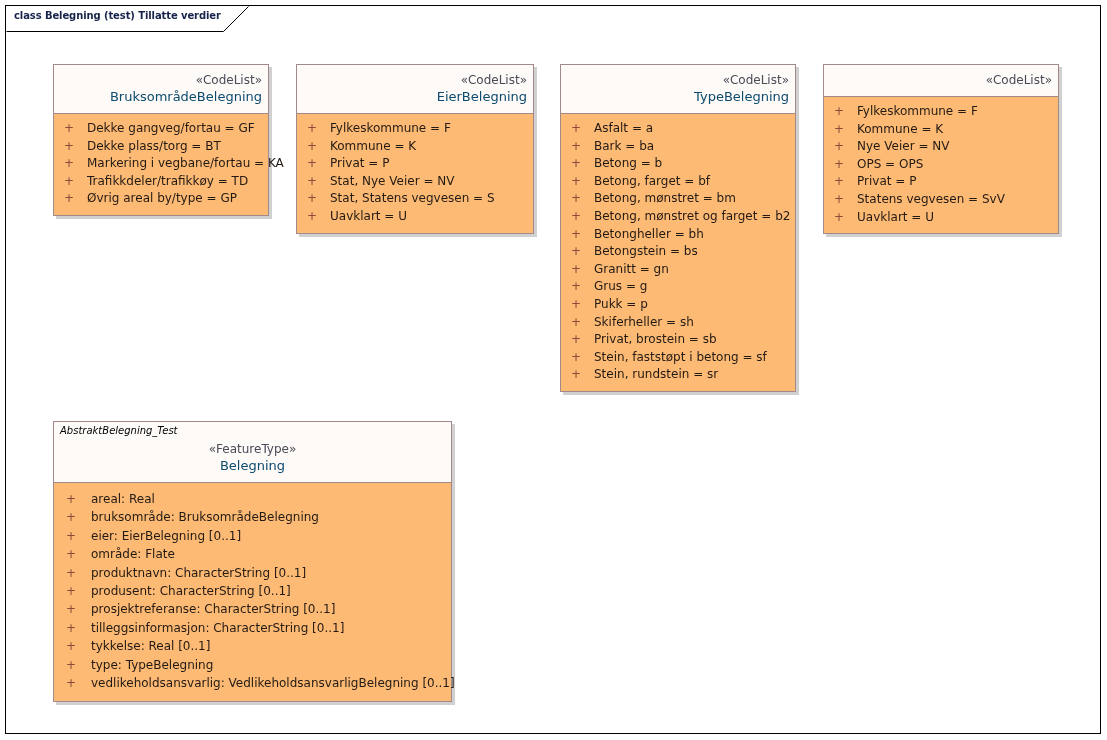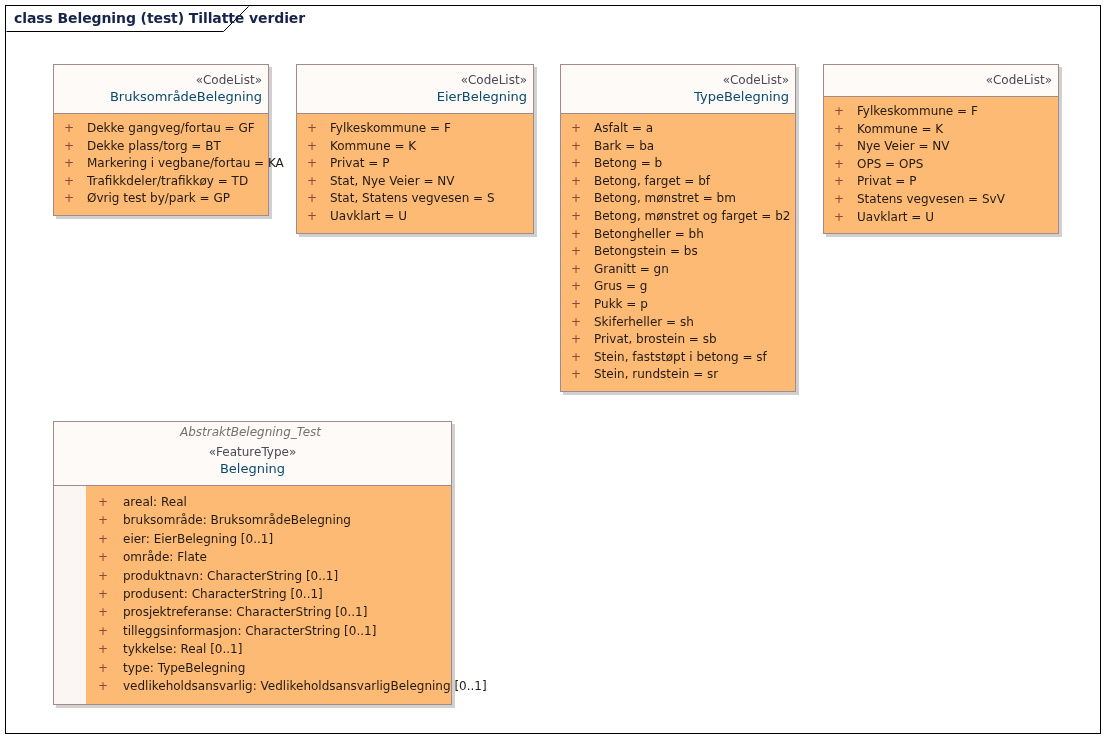--- a/index.html
+++ b/index.html
@@ -48,21 +48,21 @@
     left: 0;
     top: 0;
     width: 243px;
     height: 26px;
     pointer-events: none;
   }
   #frame-title-text {
     position: absolute;
     left: 8px;
     top: 4px;
-    font-size: 14px;
+    font-size: 10px;
     font-weight: bold;
     color: #16234a;
     white-space: nowrap;
     letter-spacing: -0.1px;
   }
 
   
   .uml-class {
     position: absolute;
     box-sizing: border-box;
@@ -72,24 +72,24 @@
   }
   .uml-header {
     background: #fdfaf7;
     border-bottom: 1px solid #a38a8a;
     text-align: right;
     padding: 7px 6px 8px 6px;
     box-sizing: border-box;
   }
   .uml-pkg {
     display: block;
-    text-align: center;
+    text-align: left;
     font-style: italic;
-    font-size: 12px;
-    color: #737373;
+    font-size: 10px;
+    color: #000000;
     padding: 0 4px 5px 0;
     white-space: nowrap;
   }
   .uml-stereotype {
     display: block;
     font-size: 12px;
     color: #4a4a58;
     line-height: 16px;
     white-space: nowrap;
   }
@@ -123,21 +123,21 @@
   
   #box-bruksomrade { left: 47px;  top: 58px;  width: 216px; }
   #box-eier        { left: 290px; top: 58px;  width: 238px; }
   #box-type        { left: 554px; top: 58px;  width: 236px; }
   #box-vedlikehold { left: 817px; top: 58px;  width: 236px; }
   #box-belegning   { left: 47px;  top: 415px; width: 399px; }
 
   #box-belegning .uml-header { text-align: center; padding-top: 3px; }
   #box-belegning .uml-attr { padding-left: 12px; line-height: 18.4px; }
   #box-belegning .uml-attr .vis { width: 25px; }
-  #box-belegning .uml-body { padding: 7px 0 9px 0; margin-left: 32px; }
+  #box-belegning .uml-body { padding: 7px 0 9px 0; }
 </style>
 </head>
 <body>
 
 <div id="diagram-frame">
 
   <div id="frame-title-tab"></div>
   <svg id="frame-title-tab-border" viewBox="0 0 243 26" width="243" height="26">
     <path d="M0.5 25.5 L217.5 25.5 L242.5 0.5" fill="none" stroke="#000000" stroke-width="1"></path>
   </svg>
@@ -147,21 +147,21 @@
       <div class="uml-class" id="box-bruksomrade">
         <div class="uml-header">
           <span class="uml-stereotype">«CodeList»</span>
           <span class="uml-name">BruksområdeBelegning</span>
         </div>
         <div class="uml-body">
           <span class="uml-attr"><span class="vis">+</span><span class="txt">Dekke gangveg/fortau = GF</span></span>
           <span class="uml-attr"><span class="vis">+</span><span class="txt">Dekke plass/torg = BT</span></span>
           <span class="uml-attr"><span class="vis">+</span><span class="txt">Markering i vegbane/fortau = KA</span></span>
           <span class="uml-attr"><span class="vis">+</span><span class="txt">Trafikkdeler/trafikkøy = TD</span></span>
-          <span class="uml-attr"><span class="vis">+</span><span class="txt">Øvrig test by/park = GP</span></span>
+          <span class="uml-attr"><span class="vis">+</span><span class="txt">Øvrig areal by/type = GP</span></span>
         </div>
       </div>
       <div class="uml-class" id="box-eier">
         <div class="uml-header">
           <span class="uml-stereotype">«CodeList»</span>
           <span class="uml-name">EierBelegning</span>
         </div>
         <div class="uml-body">
           <span class="uml-attr"><span class="vis">+</span><span class="txt">Fylkeskommune = F</span></span>
           <span class="uml-attr"><span class="vis">+</span><span class="txt">Kommune = K</span></span>

